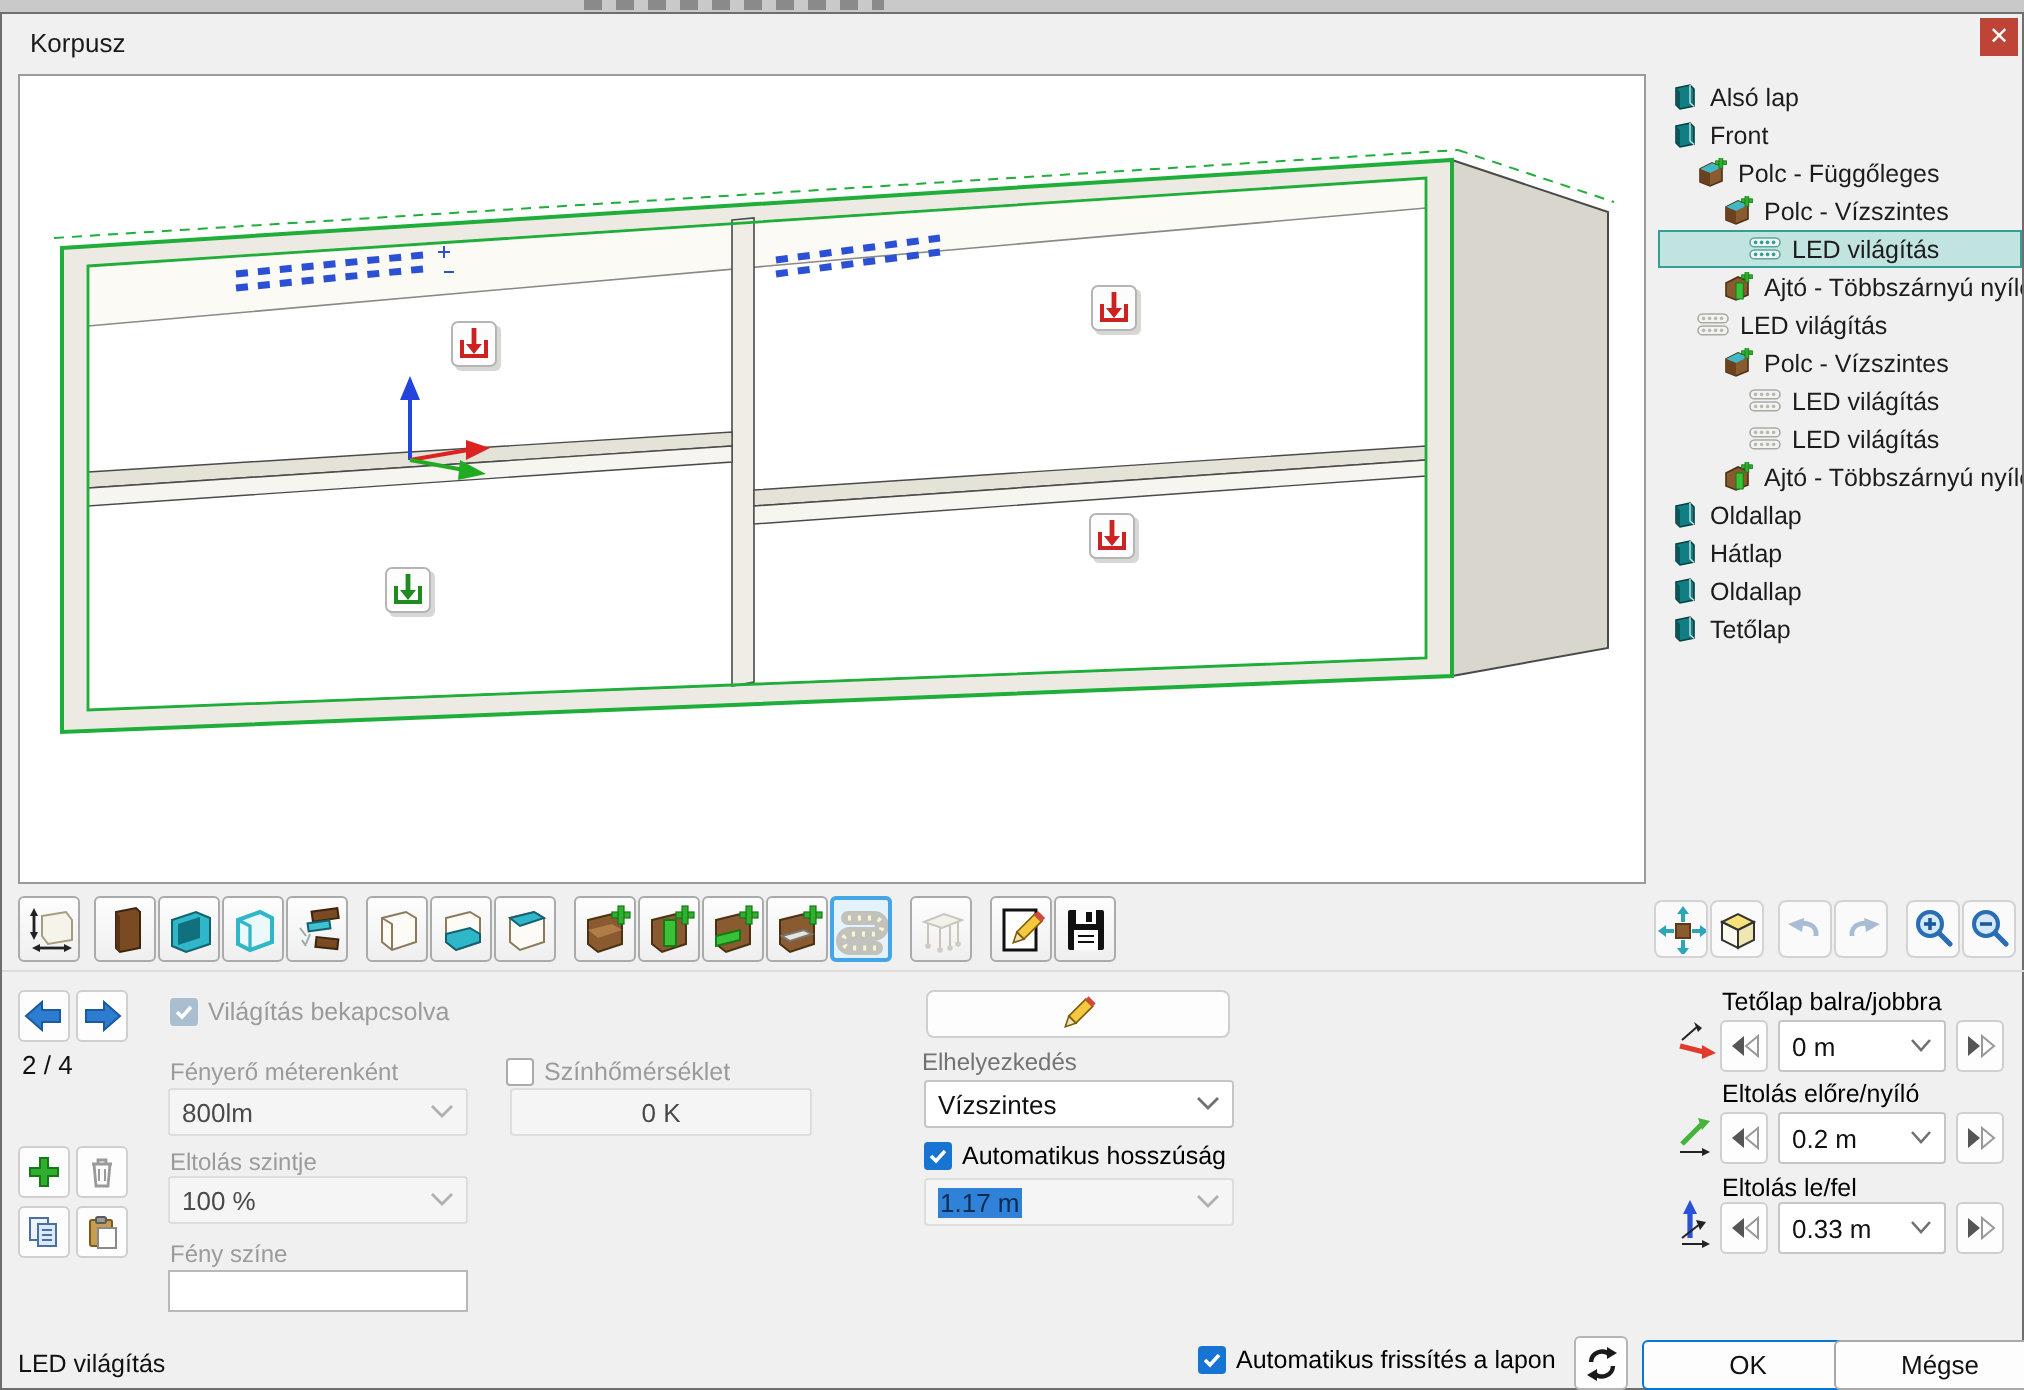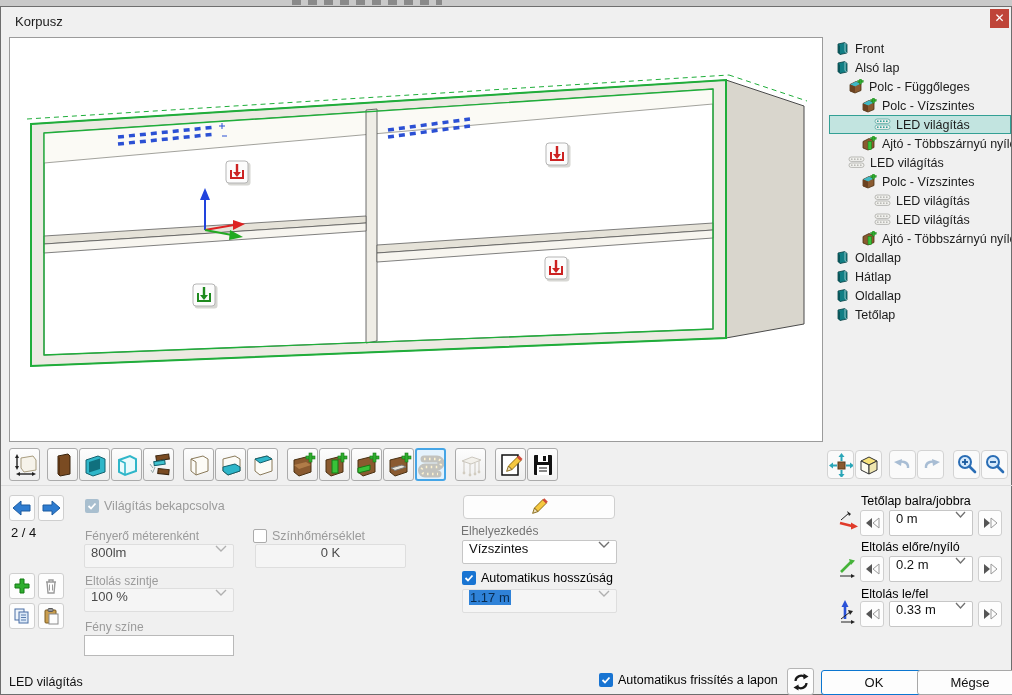--- a/index.html
+++ b/index.html
@@ -38,21 +38,21 @@
   .divider { position:absolute; left:0; top:478px; width:1012px; height:1px; background:#dcdcdc; }
 
   
   .lbl { position:absolute; font-size:12px; color:#9b9b9b; white-space:nowrap; }
   .lbl.dark { color:#737373; }
   .sqbtn { position:absolute; width:26px; height:26px; border:1px solid #cfcfcf; border-radius:3px;
     background:#fdfdfd; display:flex; align-items:center; justify-content:center; cursor:pointer; }
   .counter { position:absolute; left:10px; top:518px; font-size:13px; color:#111; }
 
   .combo { position:absolute; height:24px; border:1px solid #c6c6c6; border-radius:2px; background:#fff;
-    display:flex; font-size:13px; color:#111; padding:0 6px; cursor:pointer; }
+    display:flex; align-items:center; font-size:13px; color:#111; padding:0 6px; cursor:pointer; }
   .combo .val { flex:1 1 auto; overflow:hidden; white-space:nowrap; }
   .combo.dis { background:#f5f5f5; border-color:#dedede; color:#4a4a4a; cursor:default; }
   .combo .chev { flex:0 0 auto; }
   .combo.center .val { text-align:center; }
   .selhl { background:#2f82d8; color:#092c50; padding:0 1px; }
 
   .field { position:absolute; height:21px; border:1px solid #b9b9b9; background:#fff; cursor:text; }
 
   .chk { position:absolute; display:flex; align-items:center; gap:5px; font-size:12.5px; cursor:pointer; white-space:nowrap; }
   .chk .box { width:14px; height:14px; border-radius:2px; display:inline-flex; align-items:center; justify-content:center; }
@@ -171,31 +171,31 @@
 
   <div class="tree" id="tree">
       <div class="tree-row" style="padding-left: 6px;">
         <span class="ticon">
           <svg width="15" height="15" viewBox="0 0 15 15">
             <polygon points="3,3 10,1.5 12,3.5 12,12 5,13.5 3,11.5" fill="#117e84" stroke="#063f42" stroke-width="0.8"></polygon>
             <polygon points="3,3 5,5 5,13.5 3,11.5" fill="#0a565a"></polygon>
             <polyline points="10,1.5 10,10.5 12,12.2" fill="none" stroke="#d8eeee" stroke-width="0.7" opacity="0.9"></polyline>
           </svg>
         </span>
-        <span>Front</span>
+        <span>Alsó lap</span>
       </div>
       <div class="tree-row" style="padding-left: 6px;">
         <span class="ticon">
           <svg width="15" height="15" viewBox="0 0 15 15">
             <polygon points="3,3 10,1.5 12,3.5 12,12 5,13.5 3,11.5" fill="#117e84" stroke="#063f42" stroke-width="0.8"></polygon>
             <polygon points="3,3 5,5 5,13.5 3,11.5" fill="#0a565a"></polygon>
             <polyline points="10,1.5 10,10.5 12,12.2" fill="none" stroke="#d8eeee" stroke-width="0.7" opacity="0.9"></polyline>
           </svg>
         </span>
-        <span>Alsó lap</span>
+        <span>Front</span>
       </div>
       <div class="tree-row" style="padding-left: 19px;">
         <span class="ticon">
           <svg width="16" height="15" viewBox="0 0 16 15">
             <polygon points="2,5.5 8,2.5 13,4.5 13,11.5 7,14 2,12" fill="#8a5a30" stroke="#4a3112" stroke-width="0.8"></polygon>
             <polygon points="2,5.5 8,2.5 13,4.5 7,7.5" fill="#3fb8c4"></polygon>
             <polygon points="2,5.5 7,7.5 7,14 2,12" fill="#6b4220"></polygon>
             <g fill="#2fae2f" stroke="#157a15" stroke-width="0.4">
               <rect x="9.8" y="1.4" width="5.4" height="1.9"></rect>
               <rect x="11.5" y="-0.3" width="1.9" height="5.4"></rect>

